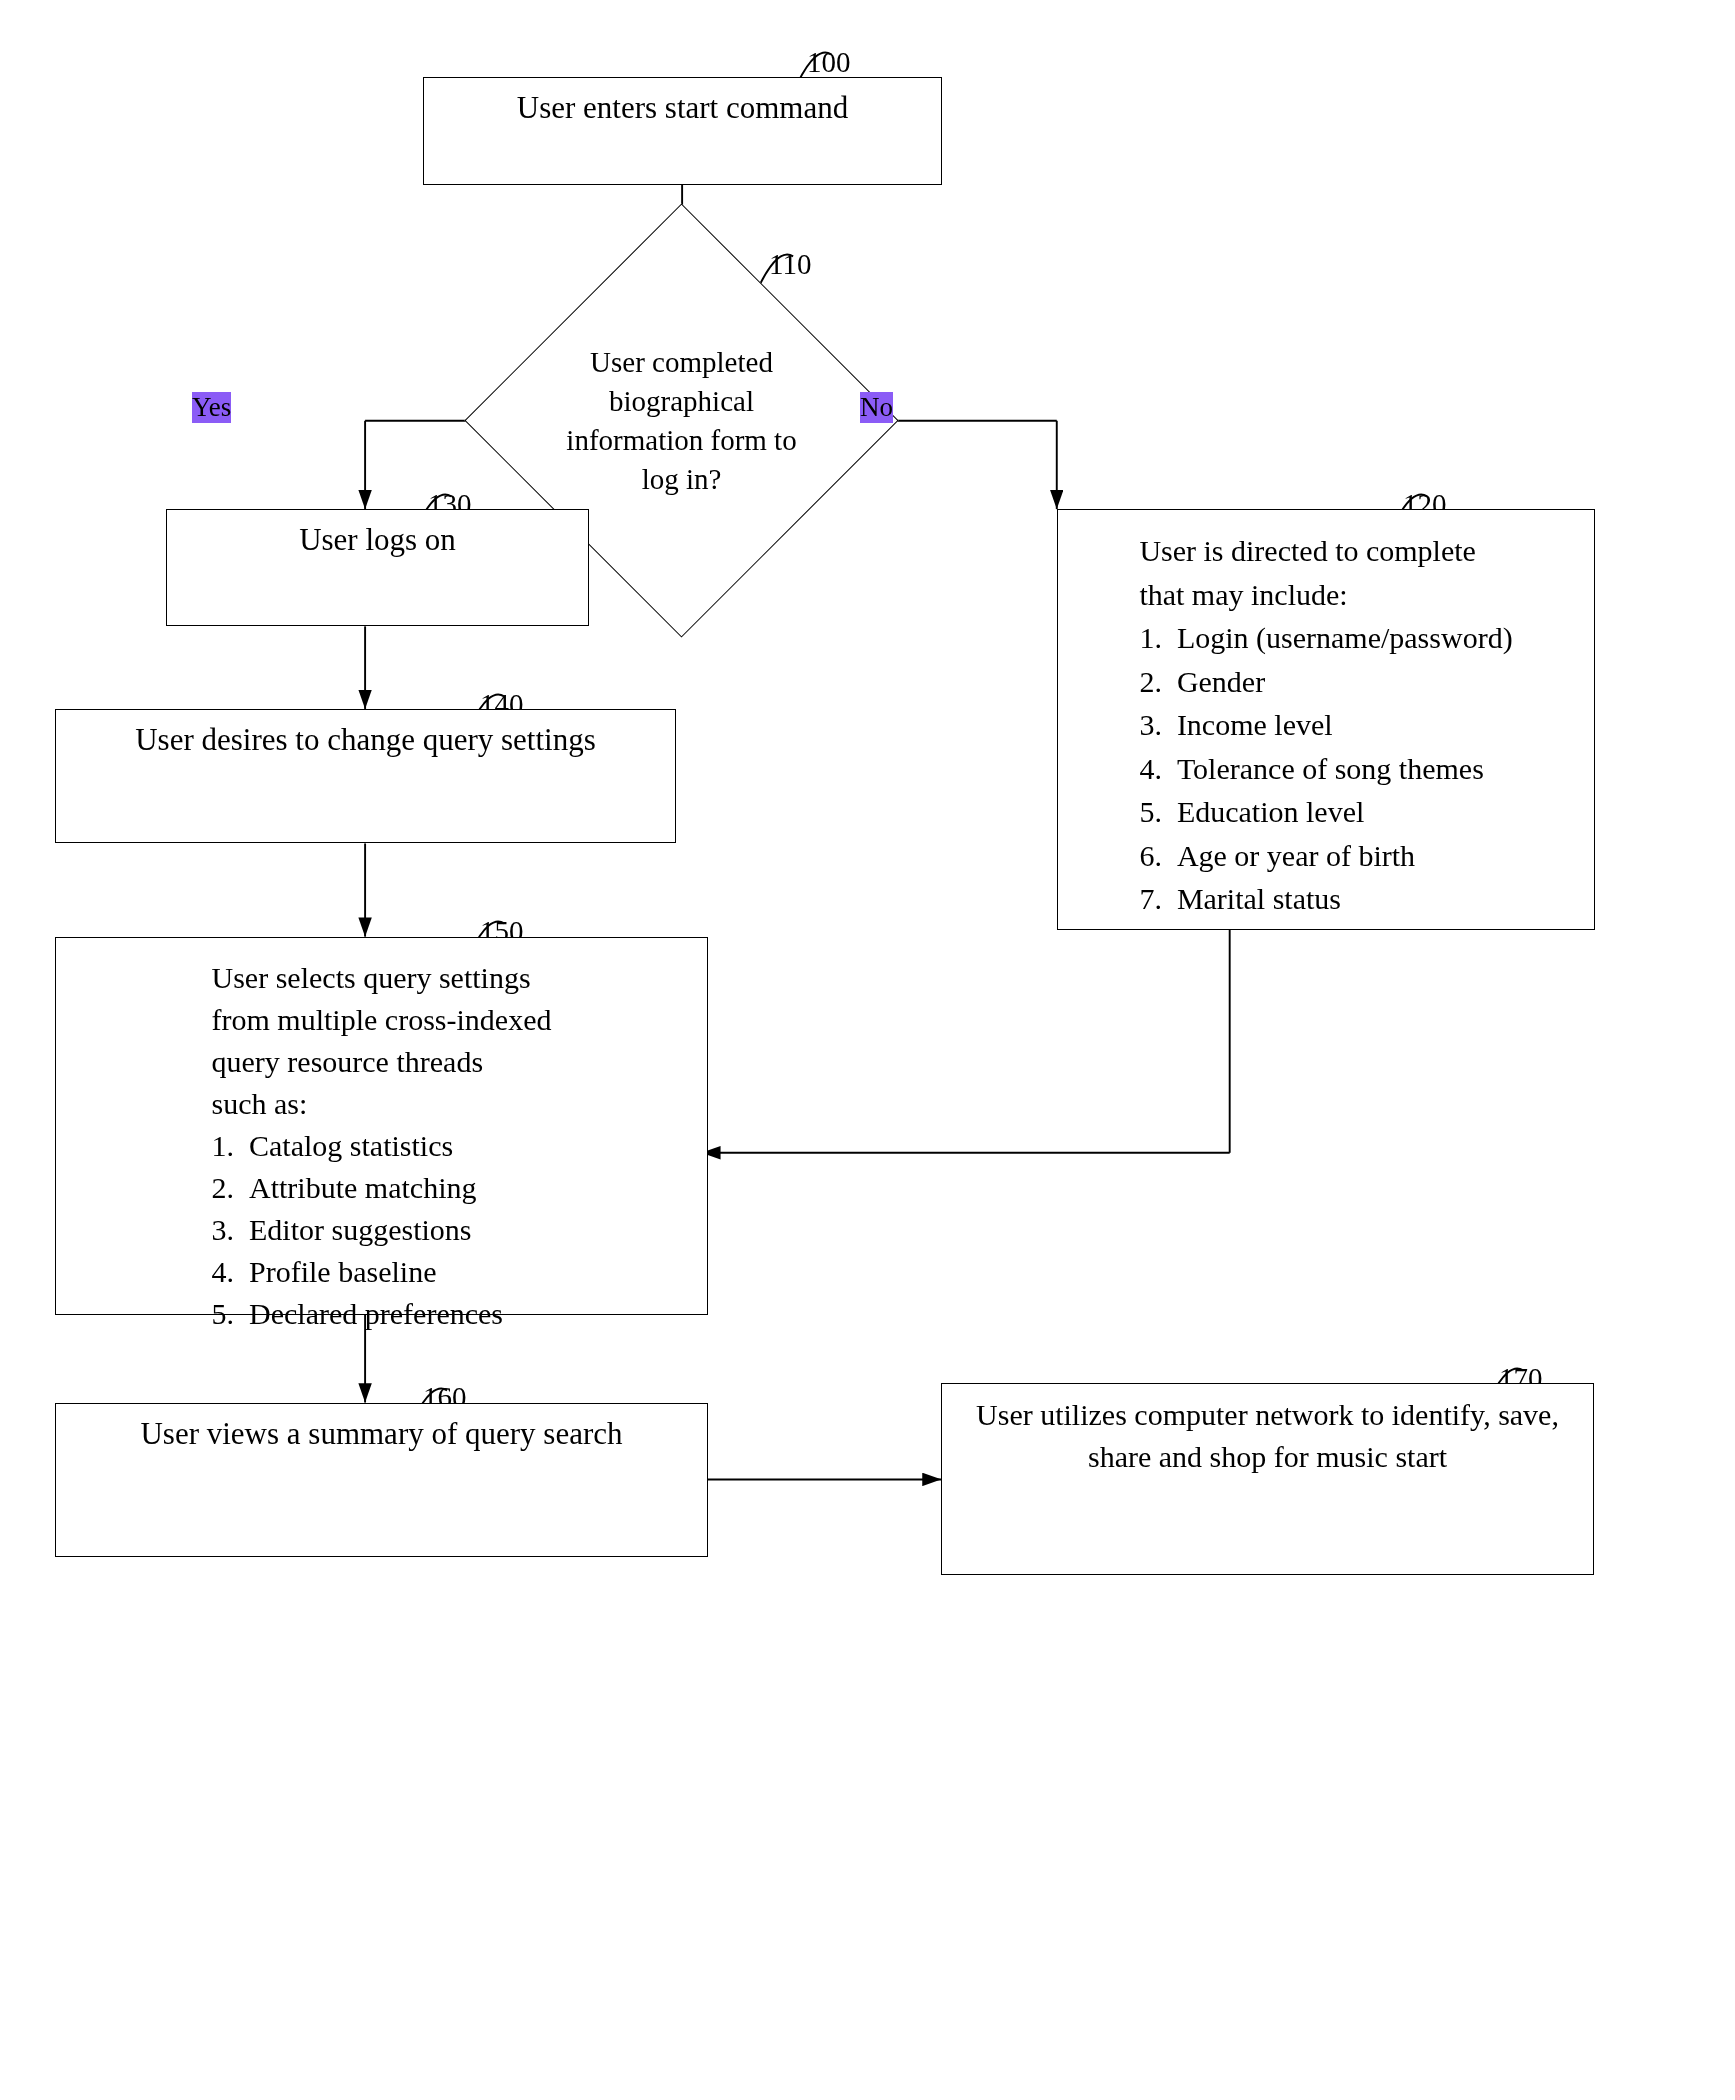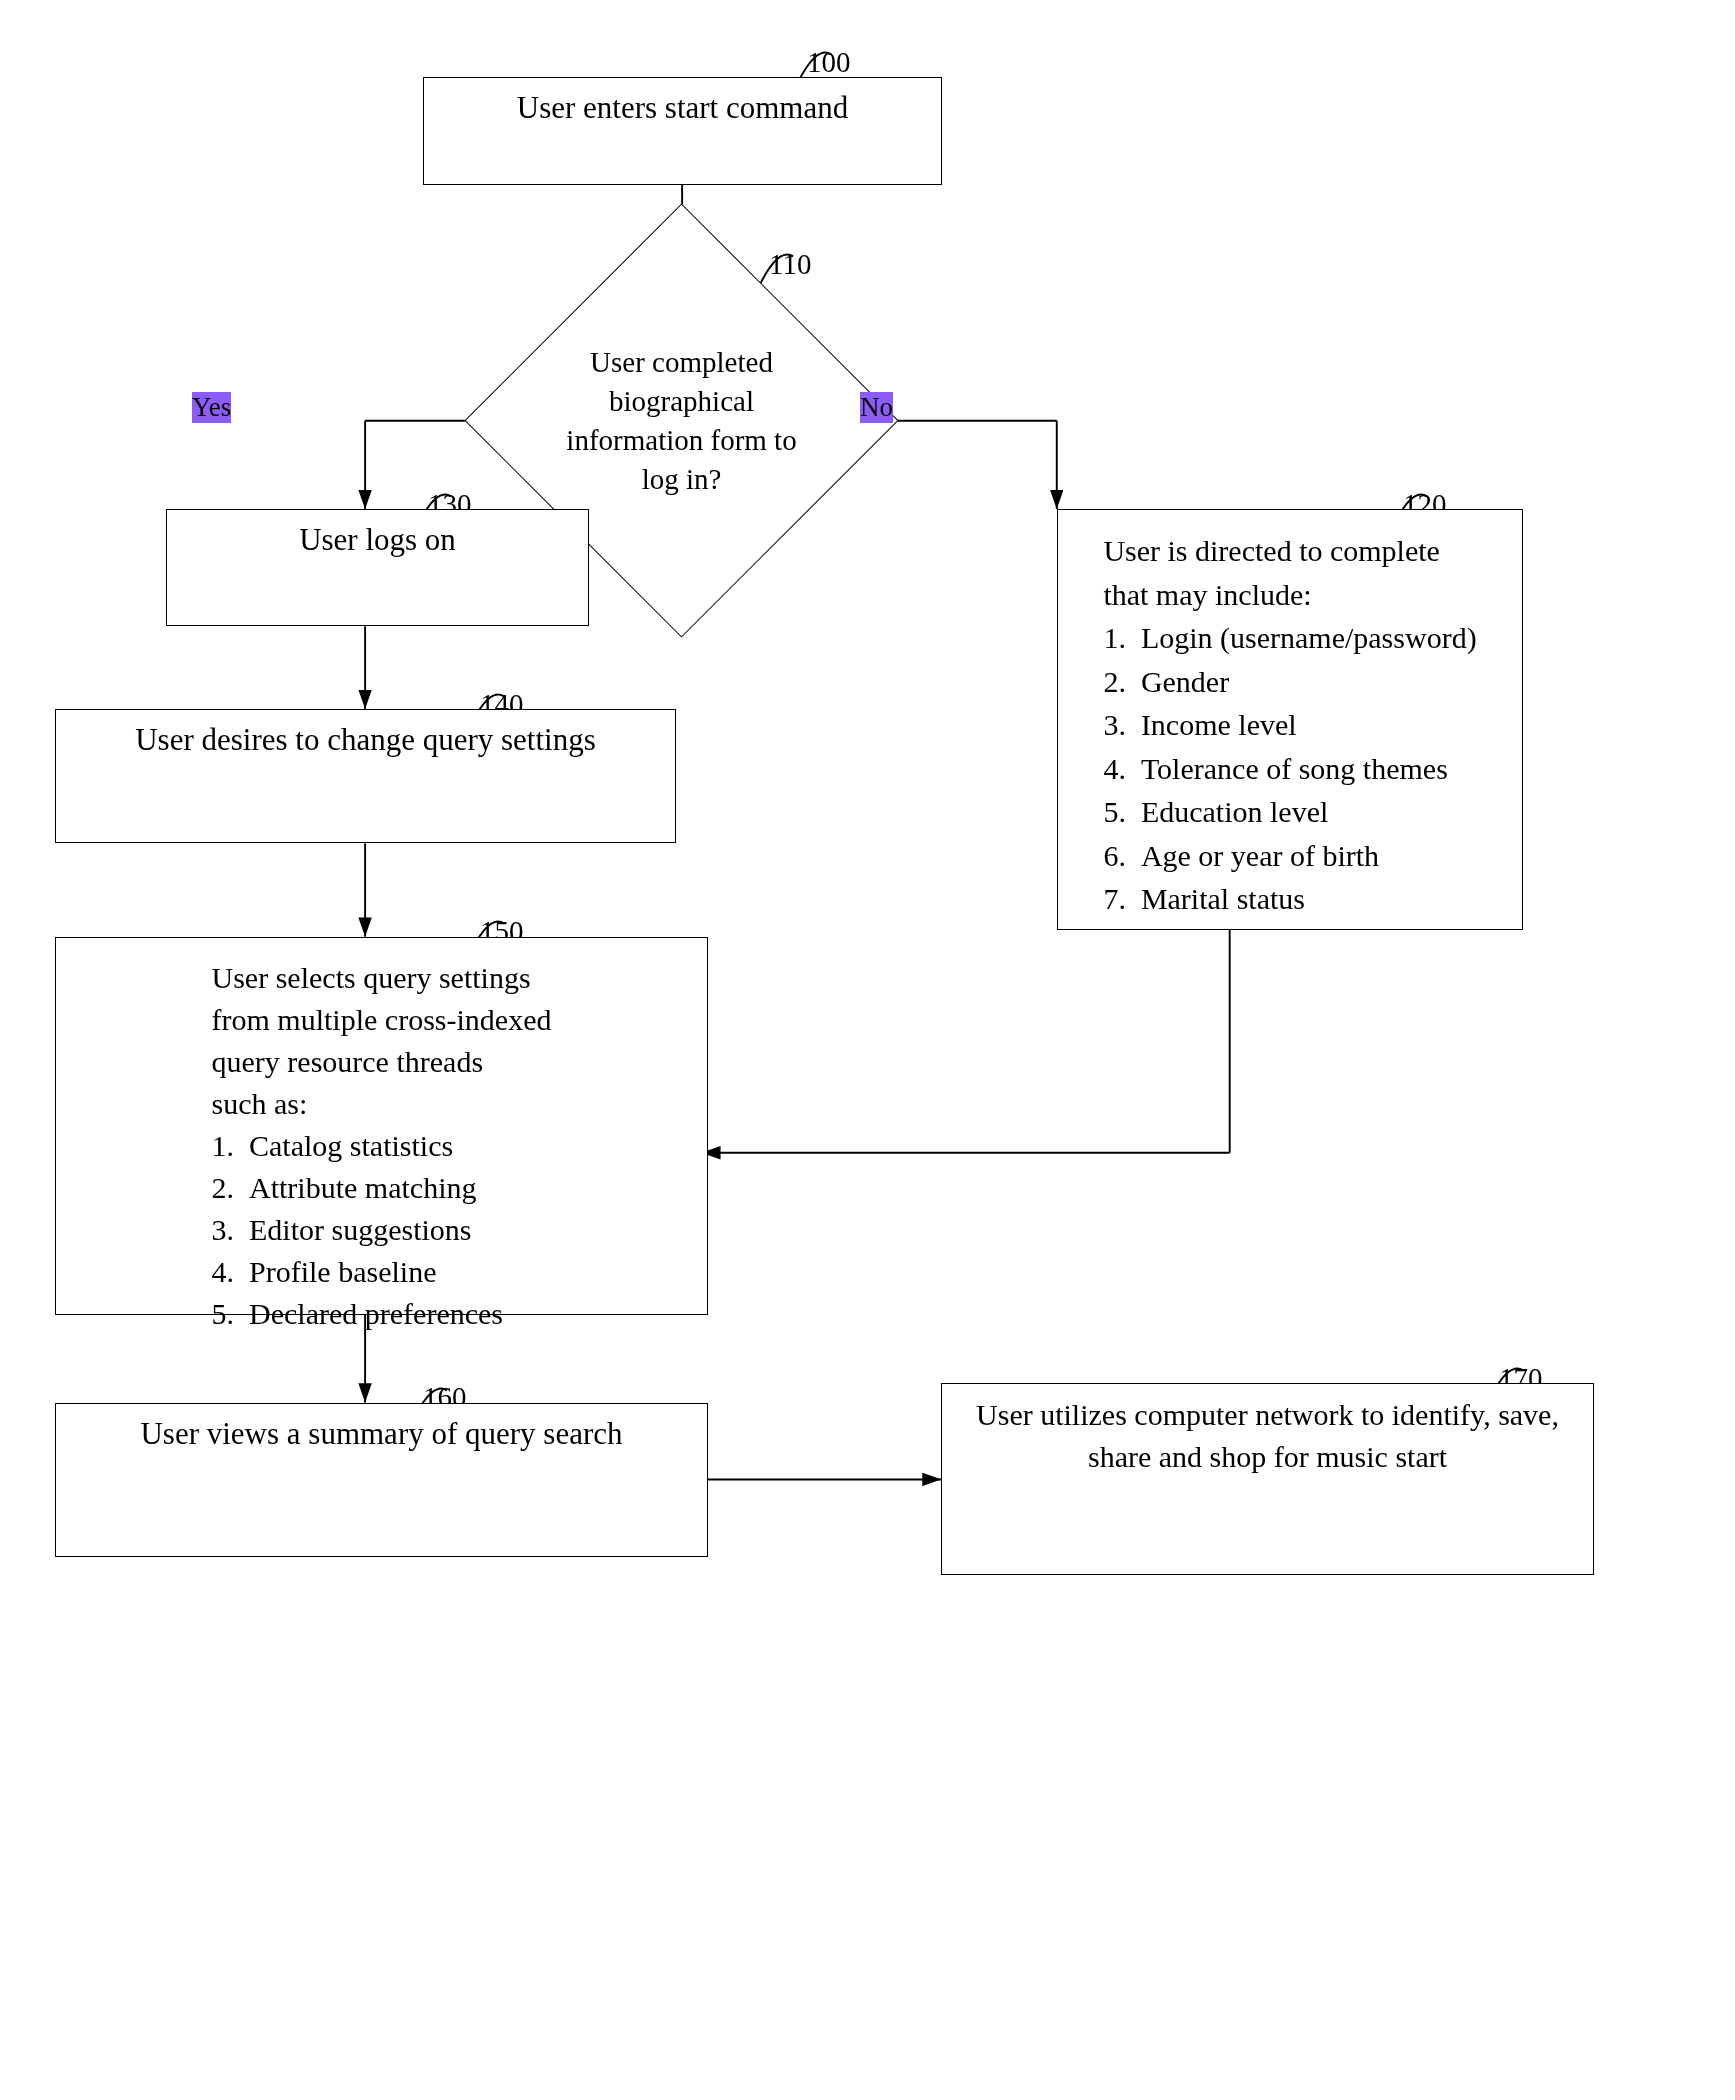--- a/index.html
+++ b/index.html
@@ -188,21 +188,21 @@
     </div>
   </div>
 
   <div class="ref-number" style="left:1403px; top:488px;">
     <span>120</span>
   </div>
   <svg style="position:absolute;left:1355px;top:482px;width:77px;height:48px;" viewBox="0 0 80 50" width="77" height="48">
     <path d="M 40,45 Q 60,5 75,15" stroke="#000" stroke-width="2" fill="none"></path>
   </svg>
 
-  <div class="box-rect" style="left:1057px; top:509px; width:466px; height:421px; text-align:left; align-items:flex-start; padding:19px 23px; font-size:30px; line-height:1.45;">
+  <div class="box-rect" style="left:1057px; top:509px; width:538px; height:421px; text-align:left; align-items:flex-start; padding:19px 23px; font-size:30px; line-height:1.45;">
     <div>
       <div>User is directed to complete</div>
       <div>that may include:</div>
       <div>1.&nbsp;&nbsp;Login (username/password)</div>
       <div>2.&nbsp;&nbsp;Gender</div>
       <div>3.&nbsp;&nbsp;Income level</div>
       <div>4.&nbsp;&nbsp;Tolerance of song themes</div>
       <div>5.&nbsp;&nbsp;Education level</div>
       <div>6.&nbsp;&nbsp;Age or year of birth</div>
       <div>7.&nbsp;&nbsp;Marital status</div>

